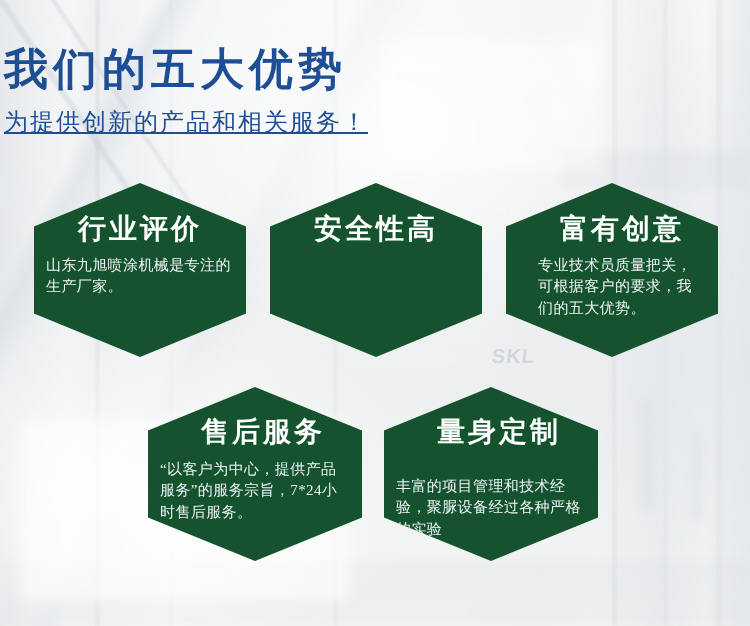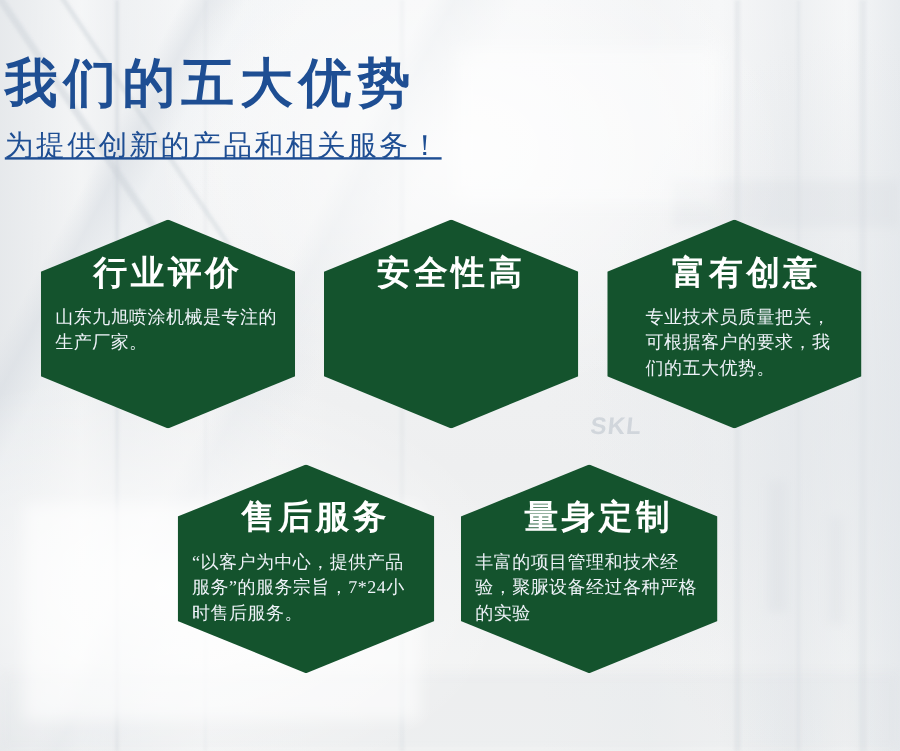--- a/index.html
+++ b/index.html
@@ -143,21 +143,21 @@
   }
   .hex-row2 {
     width: 214px;
     height: 174px;
     top: 387px;
   }
   .hex-1 { left: 34px; }
   .hex-2 { left: 270px; gap: 34px; }
   .hex-3 { left: 506px; padding-left: 20px; }
   .hex-4 { left: 148px; }
-  .hex-5 { left: 384px; }
+  .hex-5 { left: 384px; gap: 17px; }
 
   .hex-title {
     margin: 0;
     padding-top: 32px;
     font-size: 28px;
     line-height: 1;
     font-weight: 700;
     color: #ffffff;
     letter-spacing: 3px;
     white-space: nowrap;

